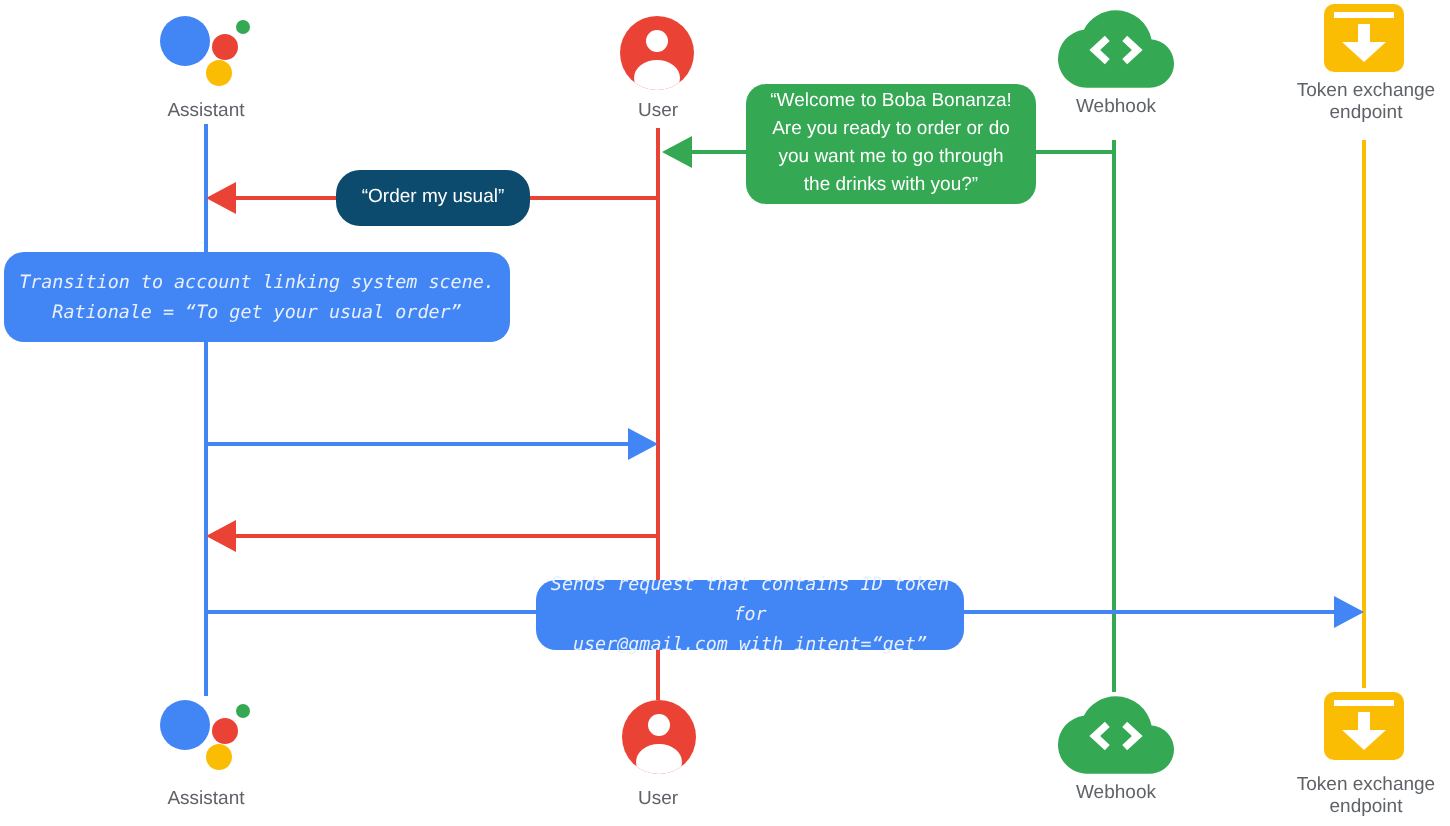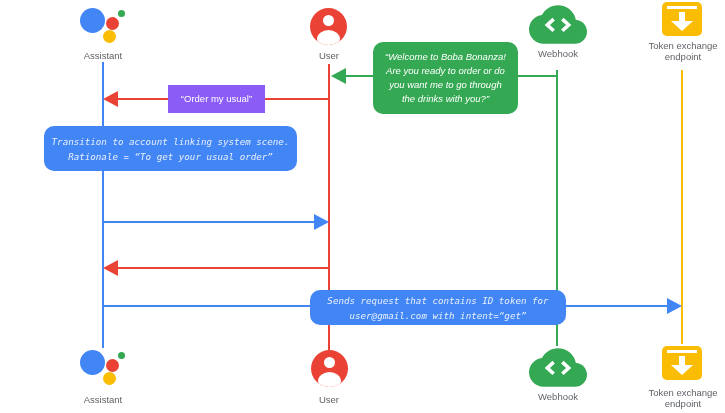--- a/index.html
+++ b/index.html
@@ -23,22 +23,22 @@
   .head-left{border-right:15px solid;}
   .head-right{border-left:15px solid;}
   .head-left.red{border-right-color:#ea4335;}
   .head-left.green{border-right-color:#34a853;}
   .head-right.blue{border-left-color:#4285f4;}
   
   .msg{position:absolute;z-index:3;display:flex;align-items:center;justify-content:center;
        text-align:center;white-space:pre-line;color:#ffffff;border-radius:10px;
        font-size:9.5px;line-height:14px;}
   .bg-green{background:#34a853;}
-  .bg-red{background:#8b5cf6;border-radius:0;}
-  .bg-blue{background:#4285f4;margin-left:42px;}
+  .bg-red{background:#0c4a6e;border-radius:12px;}
+  .bg-blue{background:#4285f4;}
   .mono{font-family:"DejaVu Sans Mono", monospace;font-style:italic;
         color:#e8f0fe;font-size:9.2px;line-height:15px;}
   
   .actor-label{position:absolute;z-index:2;width:120px;text-align:center;
                color:#5f6368;font-size:9.5px;line-height:11px;}
   .actor-label.narrow{width:90px;}
   
   .assistant-logo{position:absolute;width:50px;height:44px;z-index:2;}
   .assistant-logo span{position:absolute;border-radius:50%;}
   .al-blue{left:2px;top:2px;width:25px;height:25px;background:#4285f4;}
@@ -137,28 +137,28 @@
   </svg>
   <div class="actor-label" style="left:498px;top:391px;">Webhook</div>
 
   <div class="token-icon" style="left:662px;top:346px;">
     <span class="slot"></span>
     <span class="stem"></span>
     <span class="tri"></span>
   </div>
   <div class="actor-label narrow" style="left:638px;top:387px;">Token exchange endpoint</div>
 
-  <div class="msg bg-green" style="left:373px;top:42px;width:145px;height:72px;padding:0 3px;box-sizing:border-box;font-style:italic;">“Welcome to Boba Bonanza!
+  <div class="msg bg-green" style="left:373px;top:42px;width:145px;height:60px;padding:0 3px;box-sizing:border-box;">“Welcome to Boba Bonanza!
 Are you ready to order or do
 you want me to go through
 the drinks with you?”</div>
 
   <div class="msg bg-red" style="left:168px;top:85px;width:97px;height:28px;">“Order my usual”</div>
 
   <div class="msg bg-blue mono" style="left:2px;top:126px;width:253px;height:45px;padding:0 2px;box-sizing:border-box;">Transition to account linking system scene.
 Rationale = “To get your usual order”</div>
 
 
 
-  <div class="msg bg-blue mono" style="left:268px;top:290px;width:256px;height:35px;padding:0 2px;box-sizing:border-box;">Sends request that contains ID token for
+  <div class="msg bg-blue mono" style="left:268px;top:290px;width:214px;height:35px;padding:0 2px;box-sizing:border-box;">Sends request that contains ID token for
 user@gmail.com with intent=“get”</div>
 
 </div>
 
 </body></html>

